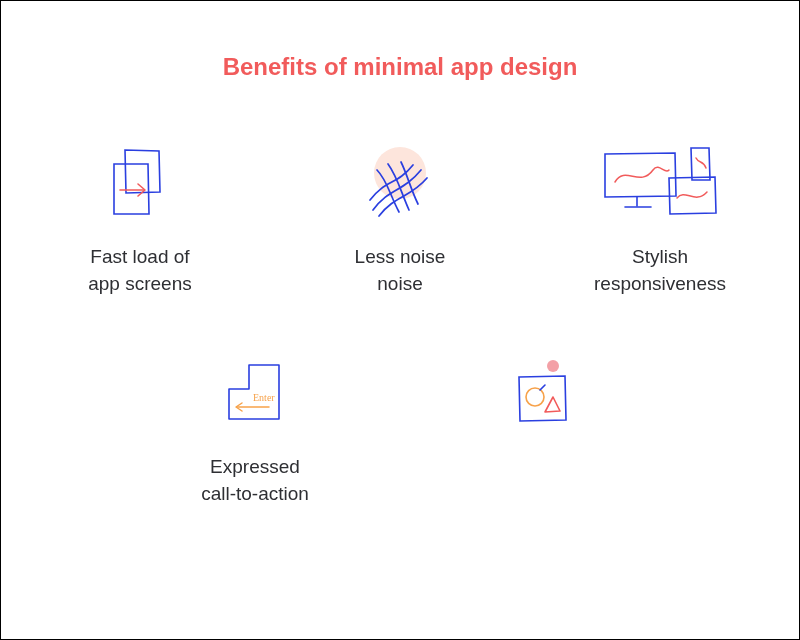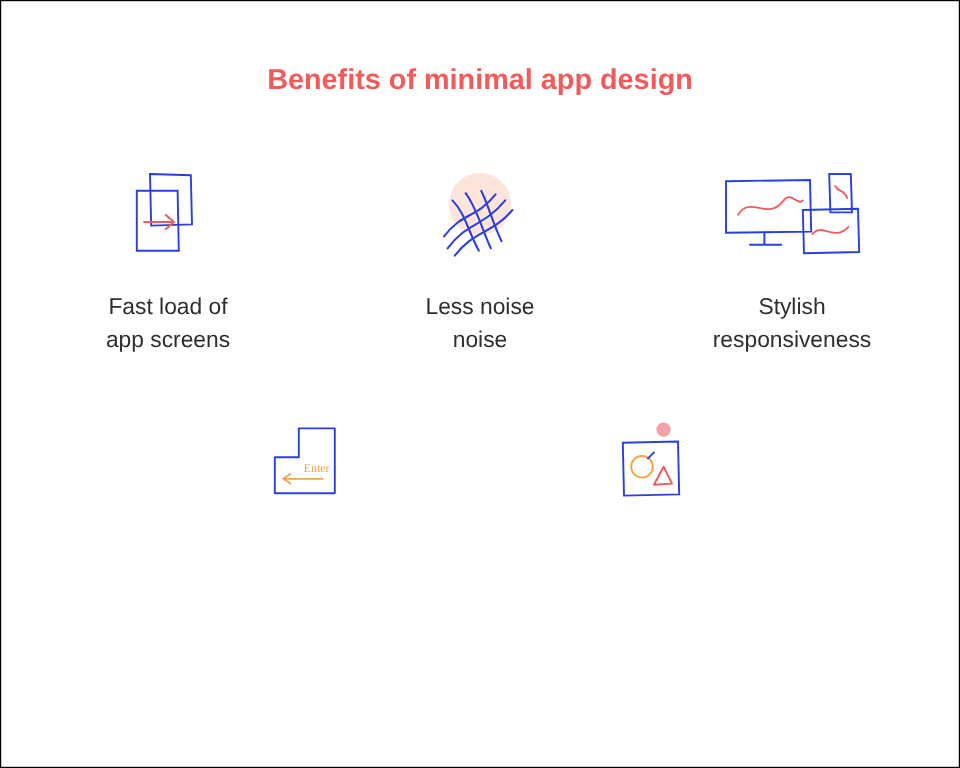--- a/index.html
+++ b/index.html
@@ -33,21 +33,21 @@
   }
   .item {
     display: flex;
     flex-direction: column;
     align-items: center;
     width: 180px;
   }
   .icon-wrap {
     height: 95px;
     display: flex;
-    align-items: flex-start;
+    align-items: center;
     justify-content: center;
   }
   .label {
     margin-top: 12px;
     font-size: 19px;
     color: #2e2f33;
     text-align: center;
     line-height: 1.4;
     font-weight: 400;
     white-space: pre-line;
@@ -132,20 +132,22 @@
           <g fill="none" stroke="#2a3fe0" stroke-width="1.6" stroke-linecap="round" stroke-linejoin="round">
             <path d="M34 10 L64 10 L64 64 L14 64 L14 34 L34 34 Z"></path>
           </g>
           <text x="38" y="46" font-size="10" fill="#f7a24a" font-family="cursive">Enter</text>
           <g stroke="#f7a24a" stroke-width="1.5" fill="none" stroke-linecap="round" stroke-linejoin="round">
             <path d="M54 52 L22 52"></path>
             <path d="M27 48 L21 52 L27 56"></path>
           </g>
         </svg>
       </div>
+      <div class="label">Expressed
+call-to-action</div>
     </div>
 
     <div class="item">
       <div class="icon-wrap">
         <svg width="80" height="80" viewBox="0 0 80 80">
           <circle cx="48" cy="11" r="6" fill="#f3a0a6"></circle>
           <g fill="none" stroke="#2a3fe0" stroke-width="1.6" stroke-linecap="round">
             <path d="M14 22 L60 21 L61 65 L15 66 Z"></path>
           </g>
           <circle cx="30" cy="42" r="9" fill="none" stroke="#f7a24a" stroke-width="1.6"></circle>

